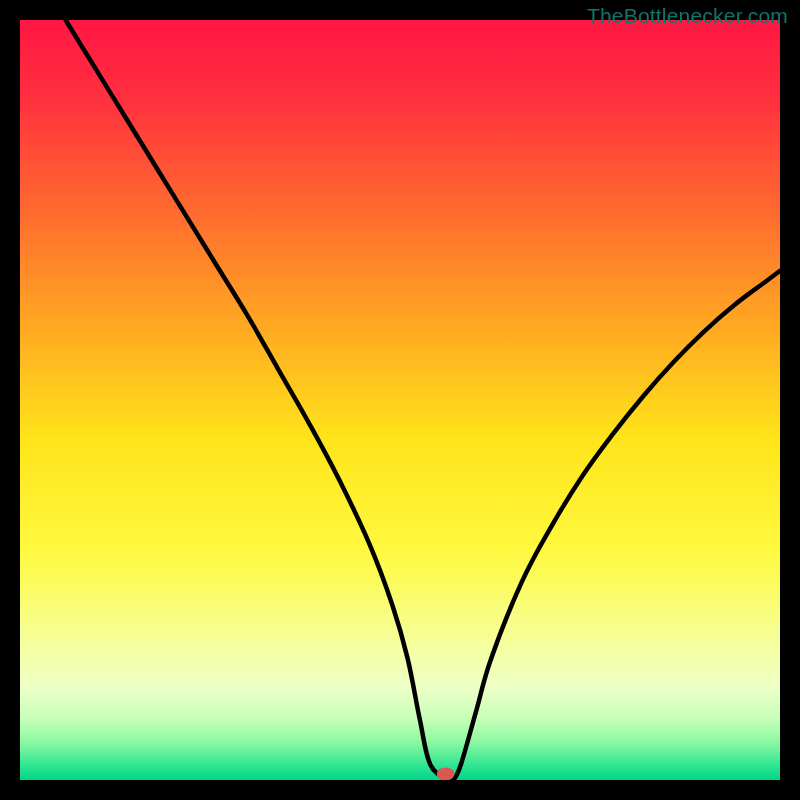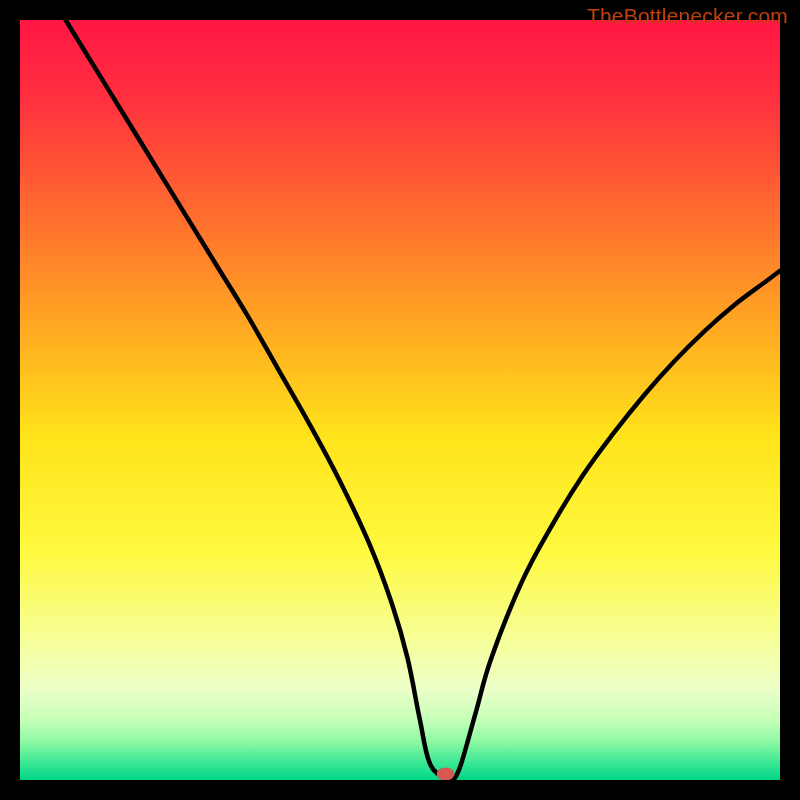--- a/index.html
+++ b/index.html
@@ -21,21 +21,21 @@
     position: absolute;
     left: 20px;
     top: 20px;
     width: 760px;
     height: 760px;
   }
   .watermark {
     position: absolute;
     top: 4px;
     right: 12px;
-    color: #c2410c;
+    color: #0f766e;
     font-size: 21px;
     letter-spacing: 0.2px;
     font-weight: 400;
     z-index: 10;
   }
   svg {
     display: block;
   }
 </style>
 </head>

